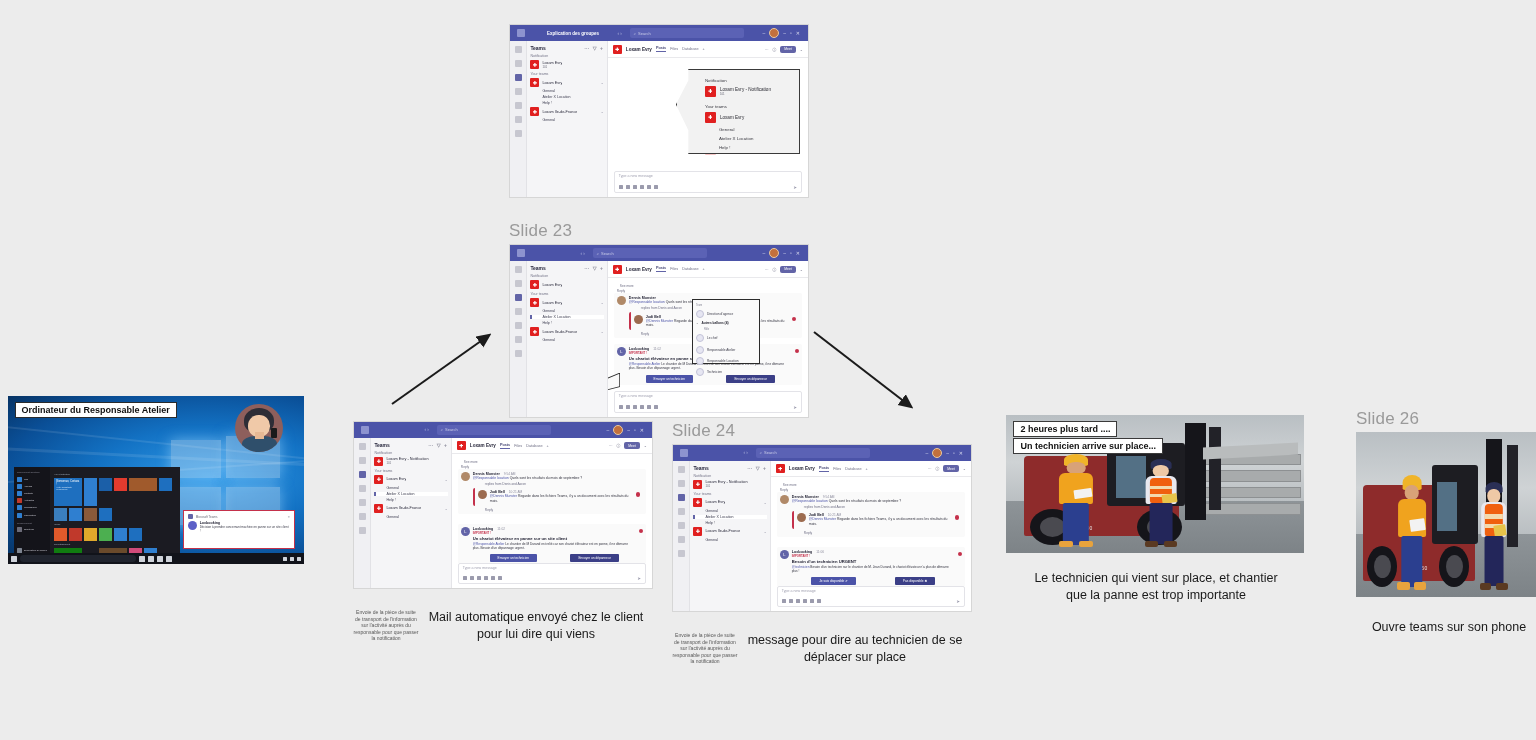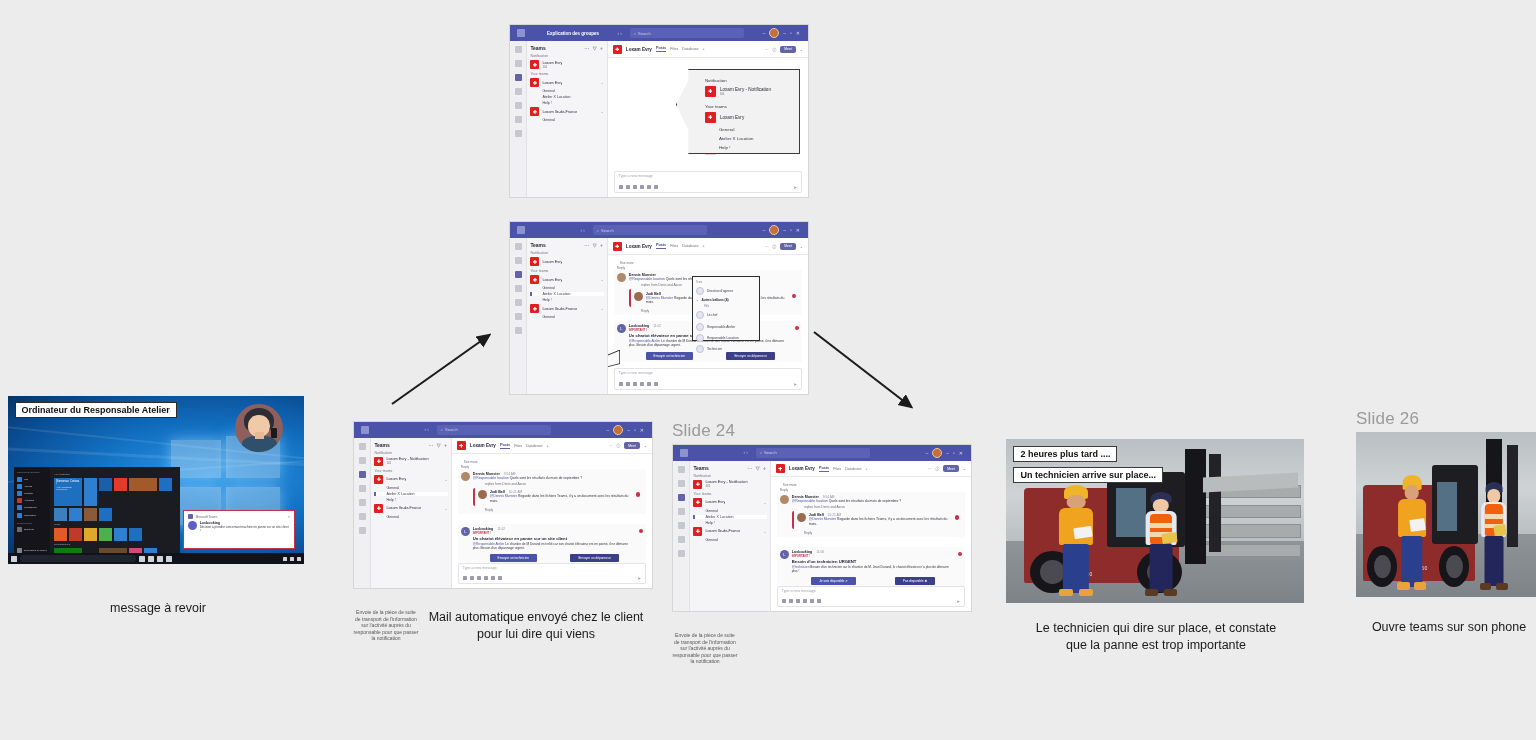--- a/index.html
+++ b/index.html
@@ -338,20 +338,21 @@
               <i></i>
               <span class="cmp-send">➤</span>
             </div>
           </div>
         </div>
       </div>
     </div>
   </div>
 
   <div class="slide" style="left:509px;top:221px;width:300px;">
+    <div class="slide-label">Slide 23</div>
     <div class="teams" style="width:298px;height:172px;">
       <div class="tm-title">
         <div class="tm-grip"></div>
         <div class="tm-navarrows">‹ ›</div>
         <div class="tm-search">
           <span>⌕</span>
           <span>Search</span>
         </div>
         <div class="tm-right">
           <span class="tm-wb">–</span>
@@ -636,21 +637,20 @@
         </div>
         <div class="to-row">
           <div class="to-av"></div>
           <div>
             <div class="to-name">Loxbooking</div>
             <div class="to-txt">Décision à prendre concernant machine en panne sur un site client !</div>
           </div>
         </div>
       </div>
     </div>
-    <div class="caption" style="margin-top:36px;">message à revoir</div>
   </div>
 
   <div class="slide" style="left:353px;top:421px;width:300px;">
     <div class="teams" style="width:298px;height:166px;">
       <div class="tm-title">
         <div class="tm-grip"></div>
         <div class="tm-navarrows">‹ ›</div>
         <div class="tm-search">
           <span>⌕</span>
           <span>Search</span>
@@ -930,25 +930,26 @@
               <i></i>
               <i></i>
               <span class="cmp-send">➤</span>
             </div>
           </div>
         </div>
       </div>
     </div>
     <div style="display:flex;align-items:flex-start;margin-top:20px;">
       <div class="caption sm" style="width:66px;color:#3a3a3a;font-size:5px;line-height:6.5px;opacity:.85;">Envoie de la pièce de suite de transport de l'information sur l'activité auprès du responsable pour que passer la notification</div>
+      <div class="caption" style="flex:1;">message pour dire au technicien de se déplacer sur place</div>
     </div>
   </div>
 
   <div class="slide" style="left:1006px;top:415px;width:300px;">
-    <div class="photo" style="width:298px;height:164px;margin-top:24px;">
+    <div class="photo" style="width:298px;height:138px;">
       <div class="ph-sky"></div>
       <div class="ph-ground"></div>
       <div class="ph-slab" style="top:28%;height:7%;"></div>
       <div class="ph-slab" style="top:40%;height:7%;"></div>
       <div class="ph-slab" style="top:52%;height:7%;"></div>
       <div class="ph-slab" style="top:64%;height:7%;"></div>
       <div class="ph-truck"></div>
       <div class="ph-cab"></div>
       <div class="ph-glass"></div>
       <div class="ph-mast"></div>
@@ -978,21 +979,21 @@
         </div>
         <div class="f-paper" style="left:52%;top:40%;width:42%;height:10%;background:#e8c44a;"></div>
         <div class="f-legs" style="top:50%;width:64%;height:46%;background:#23265a;"></div>
         <div class="f-shoe" style="left:4%;background:#5a3a22;"></div>
         <div class="f-shoe" style="right:4%;background:#5a3a22;"></div>
       </div>
 
       <div class="ph-bubble" style="left:2.5%;top:4%;">2 heures plus tard ....</div>
       <div class="ph-bubble" style="left:2.5%;top:17%;">Un technicien arrive sur place...</div>
     </div>
-    <div class="caption" style="margin-top:17px;padding:0 28px;">Le technicien qui dire sur place, et constate que la panne est trop importante</div>
+    <div class="caption" style="margin-top:17px;padding:0 28px;">Le technicien qui vient sur place, et chantier que la panne est trop importante</div>
   </div>
 
   <div class="slide" style="left:1356px;top:409px;width:186px;">
     <div class="slide-label">Slide 26</div>
     <div class="photo" style="width:180px;height:165px;">
       <div class="ph-sky"></div>
       <div class="ph-ground"></div>
       <div class="ph-truck" style="left:4%;bottom:10%;width:62%;height:58%;"></div>
       <div class="ph-cab" style="left:42%;bottom:32%;width:26%;height:48%;"></div>
       <div class="ph-glass" style="left:45%;bottom:40%;width:11%;height:30%;"></div>

